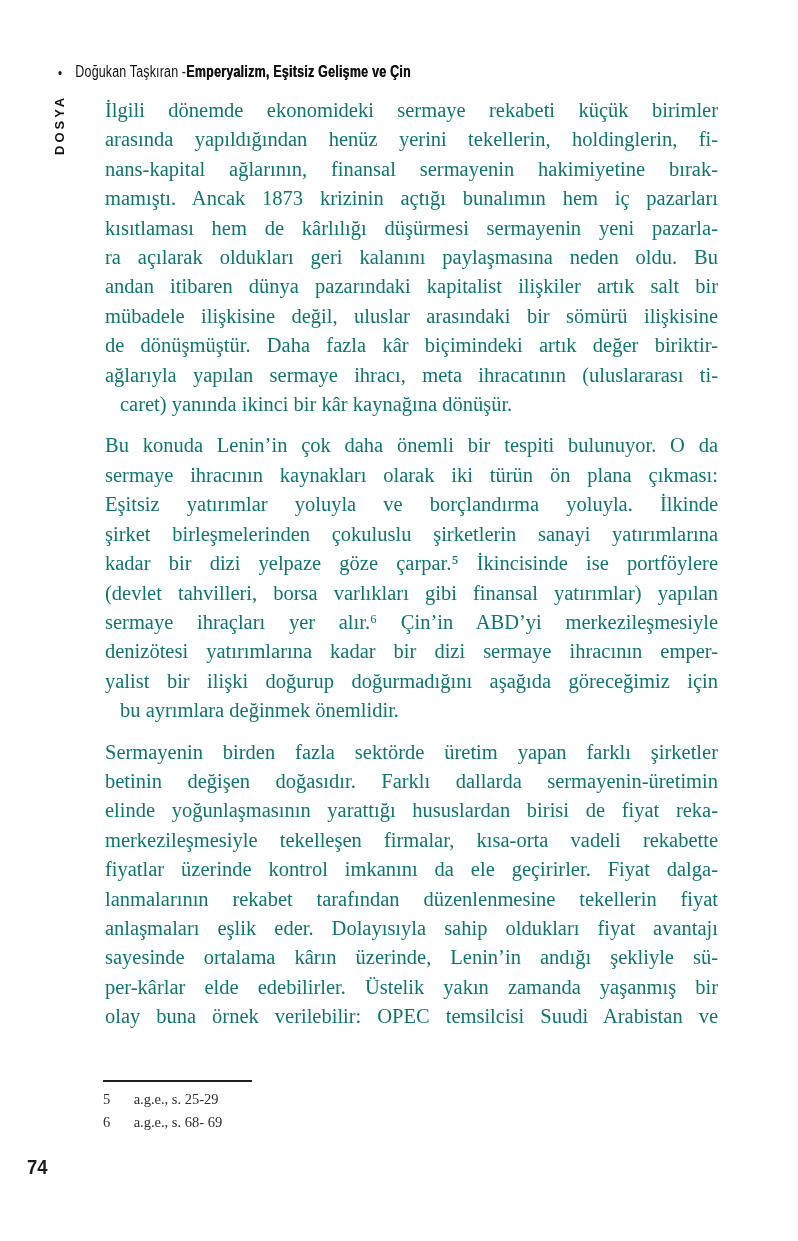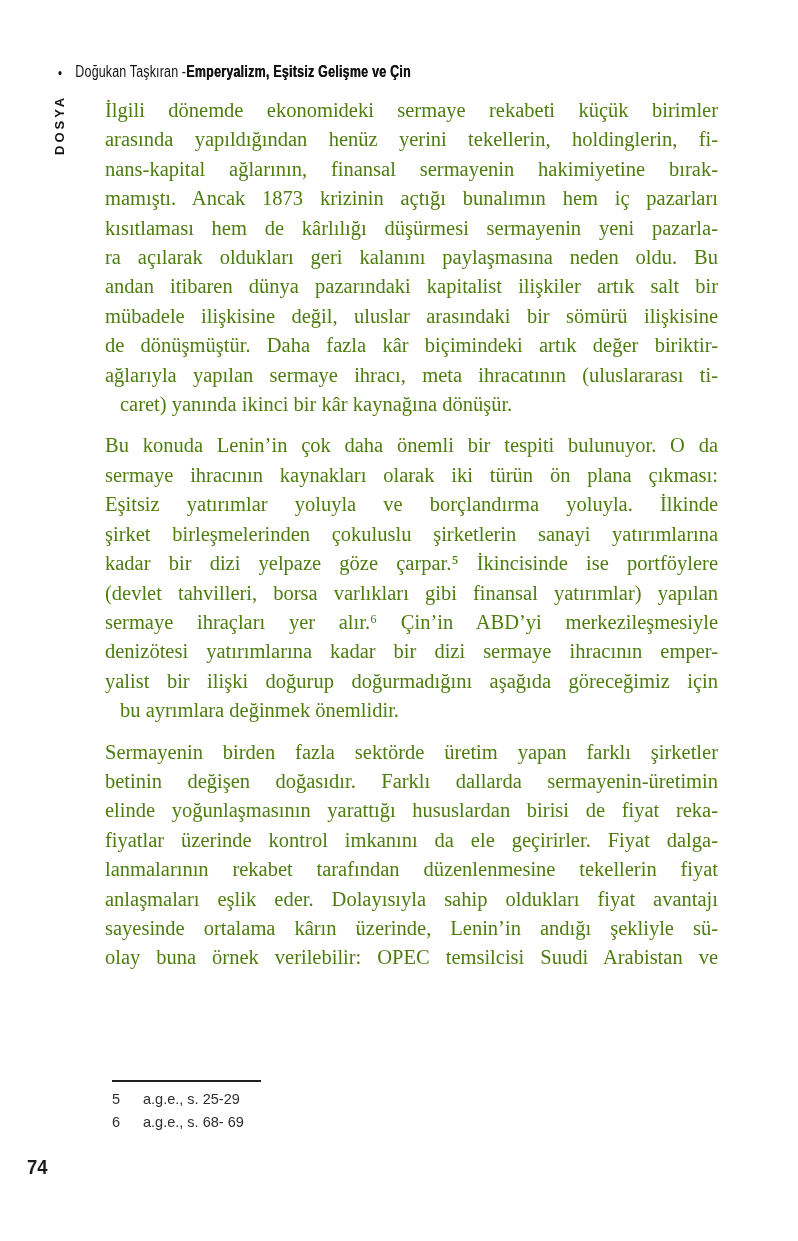--- a/index.html
+++ b/index.html
@@ -50,36 +50,36 @@
   }
 
   
   .bodytext {
     position: absolute;
     left: 105px;
     top: 96px;
     width: 613px;
     font-family: "Liberation Serif", "DejaVu Serif", serif;
     font-size: 20.5px;
-    color: #4d7c0f;
+    color: #0f766e;
   }
   .para { margin: 0 0 12px 0; }
   .bline {
     line-height: 29.4px;
     text-align: justify;
     text-align-last: justify;
   }
   .bline.end { text-align-last: left; margin-left: 15px; }
 
   
   .footnotes {
     position: absolute;
-    left: 112px;
+    left: 103px;
     top: 1080px;
-    font-family: Liberation Sans, sans-serif;
+    font-family: Liberation Serif, serif;
     font-size: 14.5px;
     color: #2e2e2e;
   }
   .fn-rule {
     width: 149px;
     border-top: 2px solid #1f1f1f;
     margin-bottom: 6px;
   }
   .fn-row { line-height: 22.5px; }
   .fn-num { display: inline-block; width: 27px; }
@@ -136,24 +136,26 @@
       <div class="bline">sermaye ihraçları yer alır.⁶ Çin’in ABD’yi merkezileşmesiyle</div>
       <div class="bline">denizötesi yatırımlarına kadar bir dizi sermaye ihracının emper-</div>
       <div class="bline">yalist bir ilişki doğurup doğurmadığını aşağıda göreceğimiz için</div>
       <div class="bline end">bu ayrımlara değinmek önemlidir.</div>
     </div>
 
     <div class="para">
       <div class="bline">Sermayenin birden fazla sektörde üretim yapan farklı şirketler</div>
       <div class="bline">betinin değişen doğasıdır. Farklı dallarda sermayenin-üretimin</div>
       <div class="bline">elinde yoğunlaşmasının yarattığı hususlardan birisi de fiyat reka-</div>
+      <div class="bline">merkezileşmesiyle tekelleşen firmalar, kısa-orta vadeli rekabette</div>
       <div class="bline">fiyatlar üzerinde kontrol imkanını da ele geçirirler. Fiyat dalga-</div>
       <div class="bline">lanmalarının rekabet tarafından düzenlenmesine tekellerin fiyat</div>
       <div class="bline">anlaşmaları eşlik eder. Dolayısıyla sahip oldukları fiyat avantajı</div>
       <div class="bline">sayesinde ortalama kârın üzerinde, Lenin’in andığı şekliyle sü-</div>
+      <div class="bline">per-kârlar elde edebilirler. Üstelik yakın zamanda yaşanmış bir</div>
       <div class="bline">olay buna örnek verilebilir: OPEC temsilcisi Suudi Arabistan ve</div>
     </div>
 
   </div>
 
   <div class="footnotes">
     <div class="fn-rule"></div>
     <div class="fn-row">
       <span class="fn-num">5</span>
       <span class="fn-text">a.g.e., s. 25-29</span>

